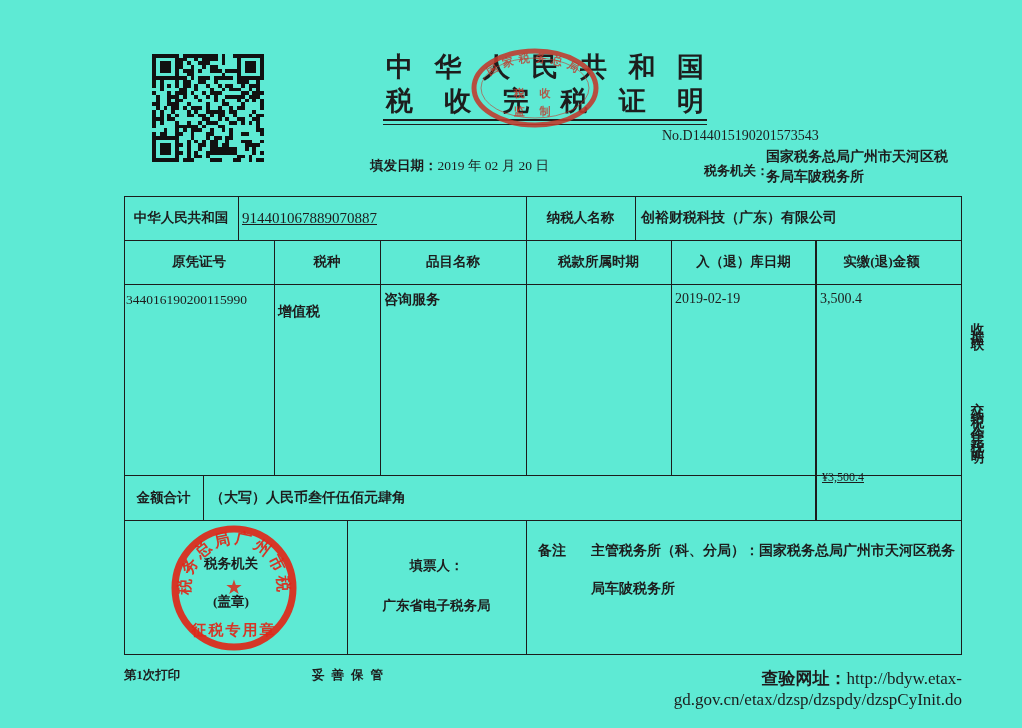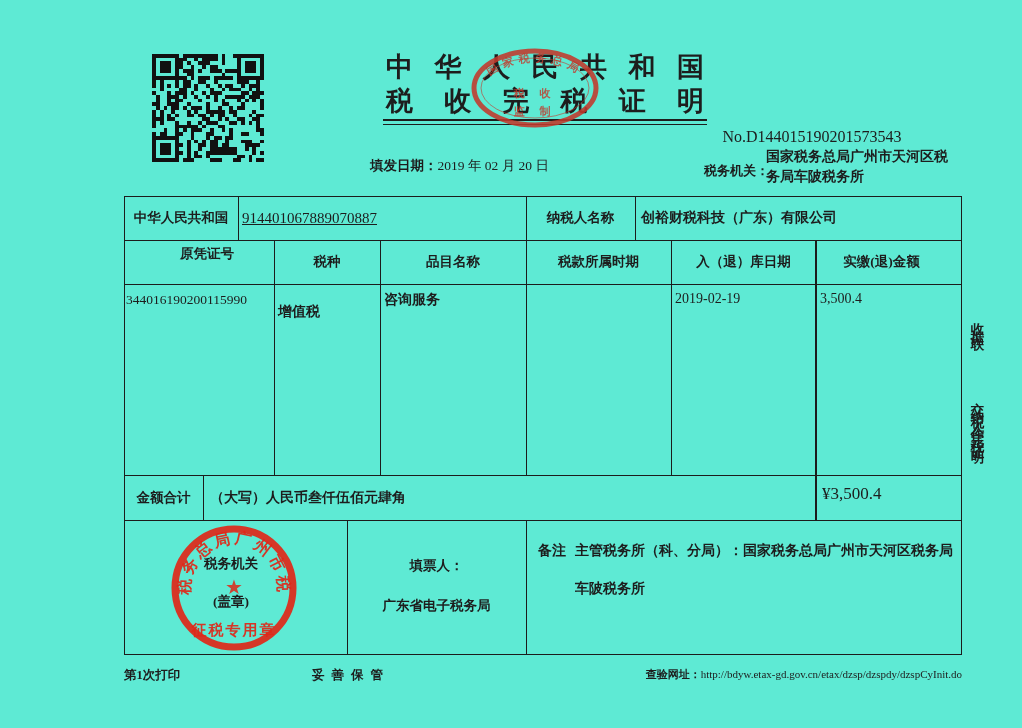--- a/index.html
+++ b/index.html
@@ -447,21 +447,21 @@
     <ellipse cx="67" cy="43" rx="61" ry="37" fill="none" stroke="#c3382b" stroke-width="5" opacity="0.88"></ellipse>
     <ellipse cx="67" cy="43" rx="54" ry="30" fill="none" stroke="#c3382b" stroke-width="1" opacity="0.6"></ellipse>
     <path id="ovalArc" d="M 19 53 A 51 27 0 1 1 115 53" fill="none"></path>
     <text font-size="11" font-weight="bold" fill="#c3382b" opacity="0.8" letter-spacing="5">
       <textPath href="#ovalArc" startOffset="50%" text-anchor="middle">国家税务总局</textPath>
     </text>
     <text x="67" y="52" text-anchor="middle" font-size="11" font-weight="bold" letter-spacing="6" fill="#c3382b" opacity="0.8">税 收</text>
     <text x="67" y="70" text-anchor="middle" font-size="11" font-weight="bold" letter-spacing="6" fill="#c3382b" opacity="0.8">监 制</text>
   </svg>
 
-  <div class="abs" style="left:662px;top:128px;width:300px;text-align:center;font-size:16px;">No.D144015190201573543</div>
+  <div class="abs" style="left:662px;top:128px;width:300px;text-align:left;font-size:14px;">No.D144015190201573543</div>
 
   <div class="abs" style="left:370px;top:157px;font-size:13.5px;">
     <span class="b">填发日期：</span><span>2019 年 02 月 20 日</span>
   </div>
 
   <div class="abs b" style="left:704px;top:162px;font-size:13px;">税务机关：</div>
   <div class="abs b" style="left:766px;top:147px;width:182px;font-size:14px;line-height:19.5px;">国家税务总局广州市天河区税务局车陂税务所</div>
 
   <svg class="abs" style="left:124px;top:196px" width="840" height="460" viewBox="0 0 840 460" shape-rendering="crispEdges">
     <g stroke="#1c1c1c" stroke-width="1.2">
@@ -486,60 +486,60 @@
       <line x1="223.5" y1="324" x2="223.5" y2="459"></line>
       <line x1="402.5" y1="324" x2="402.5" y2="459"></line>
     </g>
   </svg>
 
   <div class="abs c b f13" style="left:124px;top:196px;width:114px;height:44px;">中华人民共和国</div>
   <div class="abs f15" style="left:242px;top:196px;height:44px;line-height:44px;text-decoration:underline;">914401067889070887</div>
   <div class="abs c b f13" style="left:526px;top:196px;width:109px;height:44px;">纳税人名称</div>
   <div class="abs b f14" style="left:641px;top:196px;height:44px;line-height:44px;">创裕财税科技（广东）有限公司</div>
 
-  <div class="abs c b f13" style="left:124px;top:232px;width:150px;height:44px;padding-left:8px;">原凭证号</div>
+  <div class="abs c b f13" style="left:124px;top:240px;width:150px;height:44px;">原凭证号</div>
   <div class="abs c b f13" style="left:274px;top:240px;width:106px;height:44px;">税种</div>
   <div class="abs c b f13" style="left:380px;top:240px;width:146px;height:44px;">品目名称</div>
   <div class="abs c b f13" style="left:526px;top:240px;width:145px;height:44px;">税款所属时期</div>
   <div class="abs c b f13" style="left:671px;top:240px;width:145px;height:44px;">入（退）库日期</div>
   <div class="abs c b f13" style="left:816px;top:240px;width:131px;height:44px;">实缴(退)金额</div>
 
   <div class="abs f13" style="left:126px;top:292px;width:148px;">344016190200115990</div>
   <div class="abs b f14" style="left:278px;top:291px;margin-top:12px;">增值税</div>
   <div class="abs b f14" style="left:384px;top:291px;">咨询服务</div>
   <div class="abs f14" style="left:675px;top:291px;">2019-02-19</div>
   <div class="abs f14" style="left:820px;top:291px;">3,500.4</div>
 
   <div class="abs c b f13" style="left:124px;top:475px;width:79px;height:45px;">金额合计</div>
   <div class="abs b f14" style="left:210px;top:475px;height:45px;line-height:45px;">（大写）人民币叁仟伍佰元肆角</div>
-  <div class="abs" style="left:822px;top:471px;height:45px;line-height:45px;font-size:17px;">¥3,500.4</div>
+  <div class="abs" style="left:822px;top:455px;height:45px;line-height:45px;font-size:12px;text-decoration:underline;">¥3,500.4</div>
 
   <div class="abs c b f13" style="left:179px;top:554px;width:104px;height:20px;">税务机关</div>
   <div class="abs c b f13" style="left:179px;top:592px;width:104px;height:20px;">(盖章)</div>
 
   <svg class="abs" style="left:156px;top:514px" width="156" height="148" viewBox="0 0 156 148">
     <circle cx="78" cy="74" r="59" fill="none" stroke="#e02718" stroke-width="7" opacity="0.92"></circle>
     <path id="roundArc" d="M 36.7 89 A 44 44 0 1 1 119.3 89" fill="none"></path>
     <text font-size="16" font-weight="bold" fill="#e02718" opacity="0.92" letter-spacing="3">
       <textPath href="#roundArc" startOffset="50%" text-anchor="middle">国家税务总局广州市税务局</textPath>
     </text>
     <text x="78" y="80" text-anchor="middle" font-size="20" fill="#e02718" opacity="0.85" font-family="DejaVu Sans, sans-serif">★</text>
     <text x="78" y="121" text-anchor="middle" font-size="15" font-weight="bold" fill="#e02718" opacity="0.92" letter-spacing="2">征税专用章</text>
   </svg>
 
   <div class="abs c b f13" style="left:347px;top:556px;width:179px;height:20px;">填票人：</div>
   <div class="abs c b f13" style="left:347px;top:596px;width:179px;height:20px;">广东省电子税务局</div>
 
-  <div class="abs" style="left:538px;top:532px;width:420px;display:flex;gap:9px;align-items:flex-start;">
+  <div class="abs" style="left:538px;top:532px;width:420px;display:flex;gap:25px;align-items:flex-start;">
     <span class="b f14" style="line-height:38px;white-space:nowrap;">备注</span>
     <span class="b f14" style="line-height:38px;width:404px;">主管税务所（科、分局）：国家税务总局广州市天河区税务局车陂税务所</span>
   </div>
 
   <div class="abs vtext" style="left:968px;top:312px;height:90px;">收据联</div>
   <div class="abs vtext" style="left:968px;top:392px;height:190px;letter-spacing:6px;">交纳税人作完税证明</div>
 
   <div class="abs b" style="left:124px;top:667px;font-size:12.5px;">第1次打印</div>
   <div class="abs b" style="left:312px;top:667px;font-size:12.5px;letter-spacing:7px;">妥善保管</div>
-  <div class="abs" style="left:500px;top:667px;width:462px;text-align:right;font-size:11px;">
+  <div class="abs" style="left:500px;top:667px;width:462px;text-align:right;font-size:17px;">
     <span class="b">查验网址：</span><span>http://bdyw.etax-gd.gov.cn/etax/dzsp/dzspdy/dzspCyInit.do</span>
   </div>
 
 </div>
 
 </body></html>

